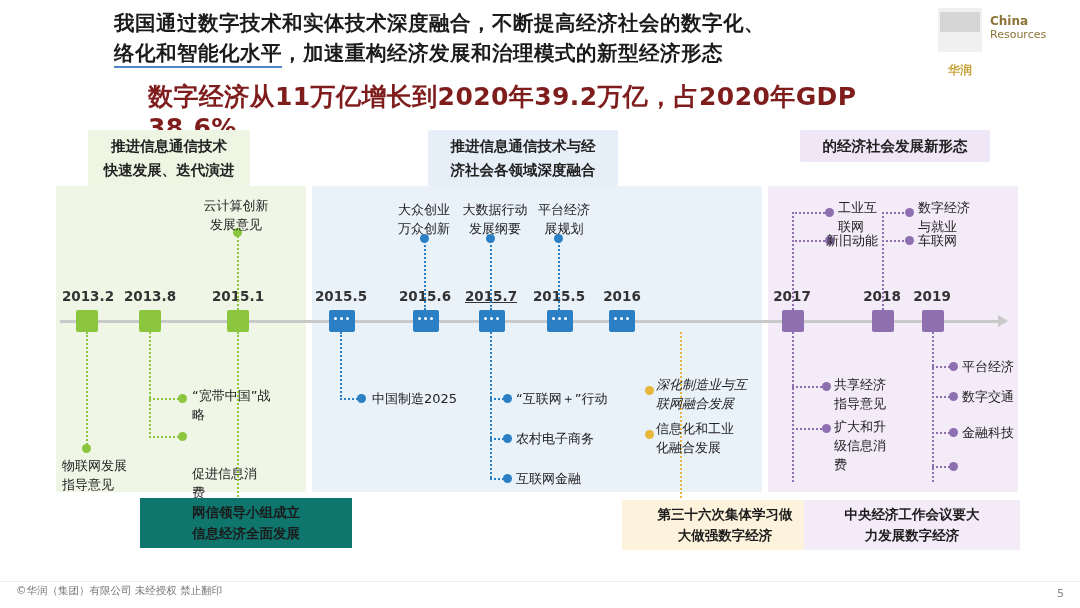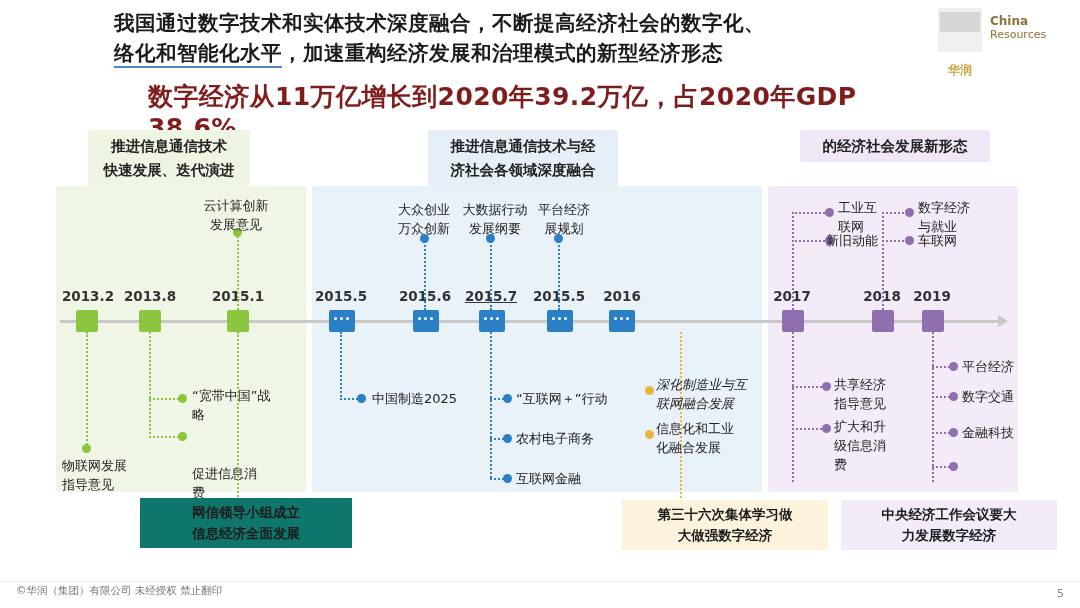--- a/index.html
+++ b/index.html
@@ -89,21 +89,21 @@
   .lbl{position:absolute;font-size:13px;line-height:19px;color:#222;font-weight:500;}
   .lbl.c{text-align:center;}
 
   
   .sumbox{
     position:absolute;text-align:center;font-size:13.5px;line-height:21px;
     font-weight:600;color:#1b1b1b;padding:4px 8px;
   }
   .sum-green{background:#0f766e;}
   .sum-gold{background:#fdf3dc;margin-left:36px;}
-  .sum-purple{background:#f3ecf8;margin-left:37px;}
+  .sum-purple{background:#f3ecf8;}
 
   .footer-left{position:absolute;left:16px;bottom:10px;font-size:10.5px;color:#777;}
   .footer-ref{position:absolute;right:34px;bottom:30px;font-size:11px;color:#555;}
   .page-num{position:absolute;right:16px;bottom:8px;font-size:11px;color:#888;}
   .hr{position:absolute;left:0;bottom:26px;width:1080px;height:1px;background:#ececec;}
 </style>
 </head>
 <body>
 
 <div class="page">

